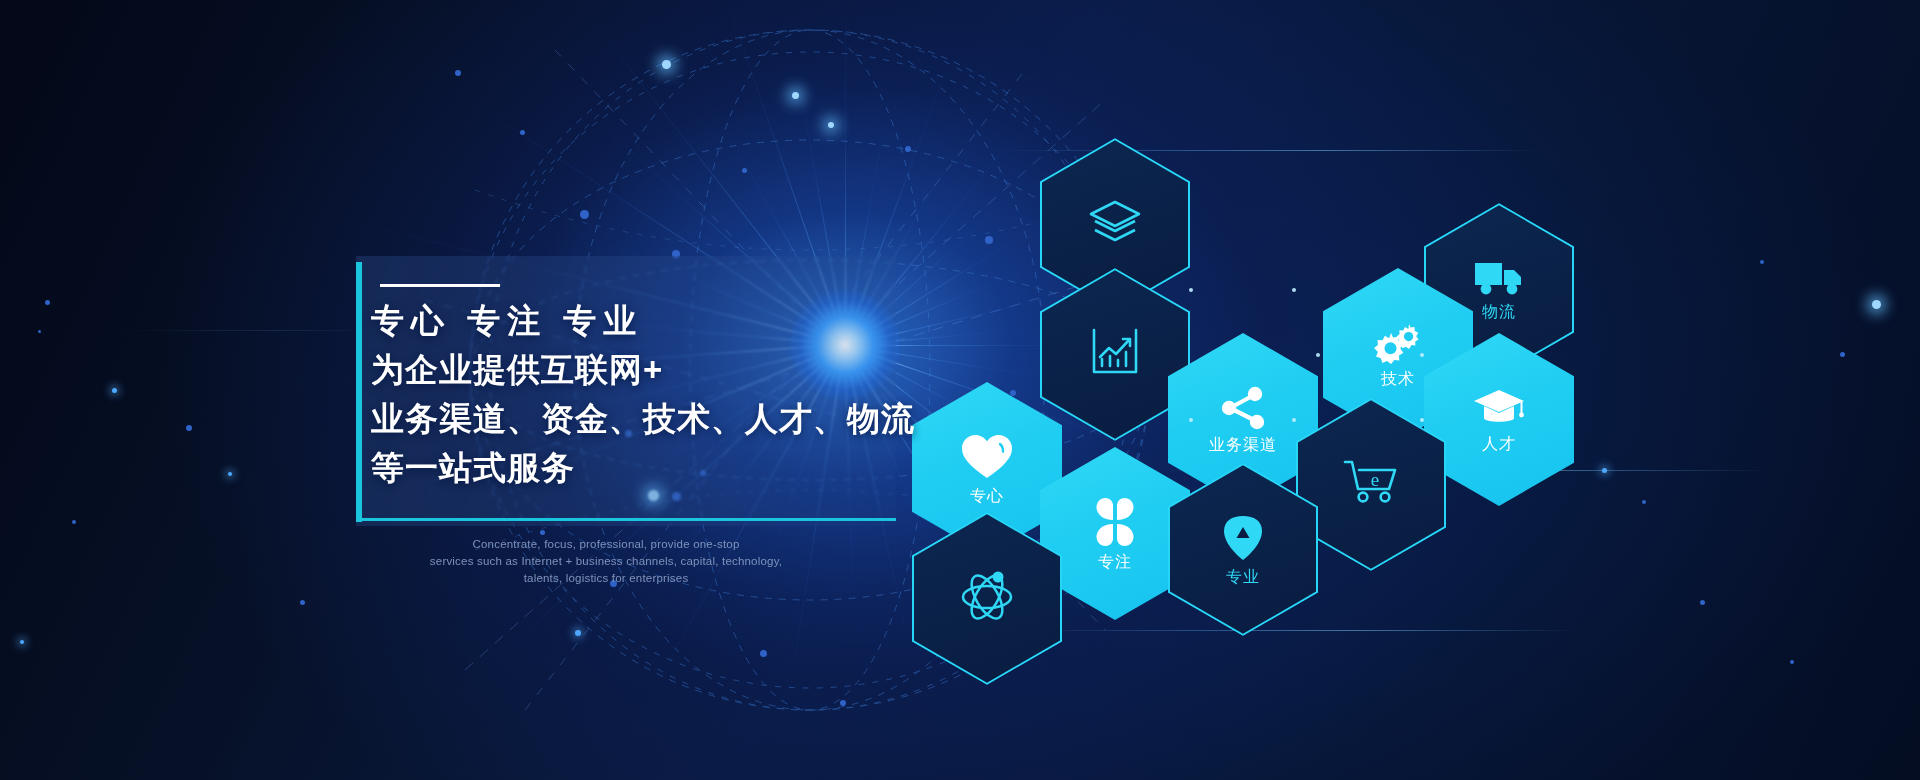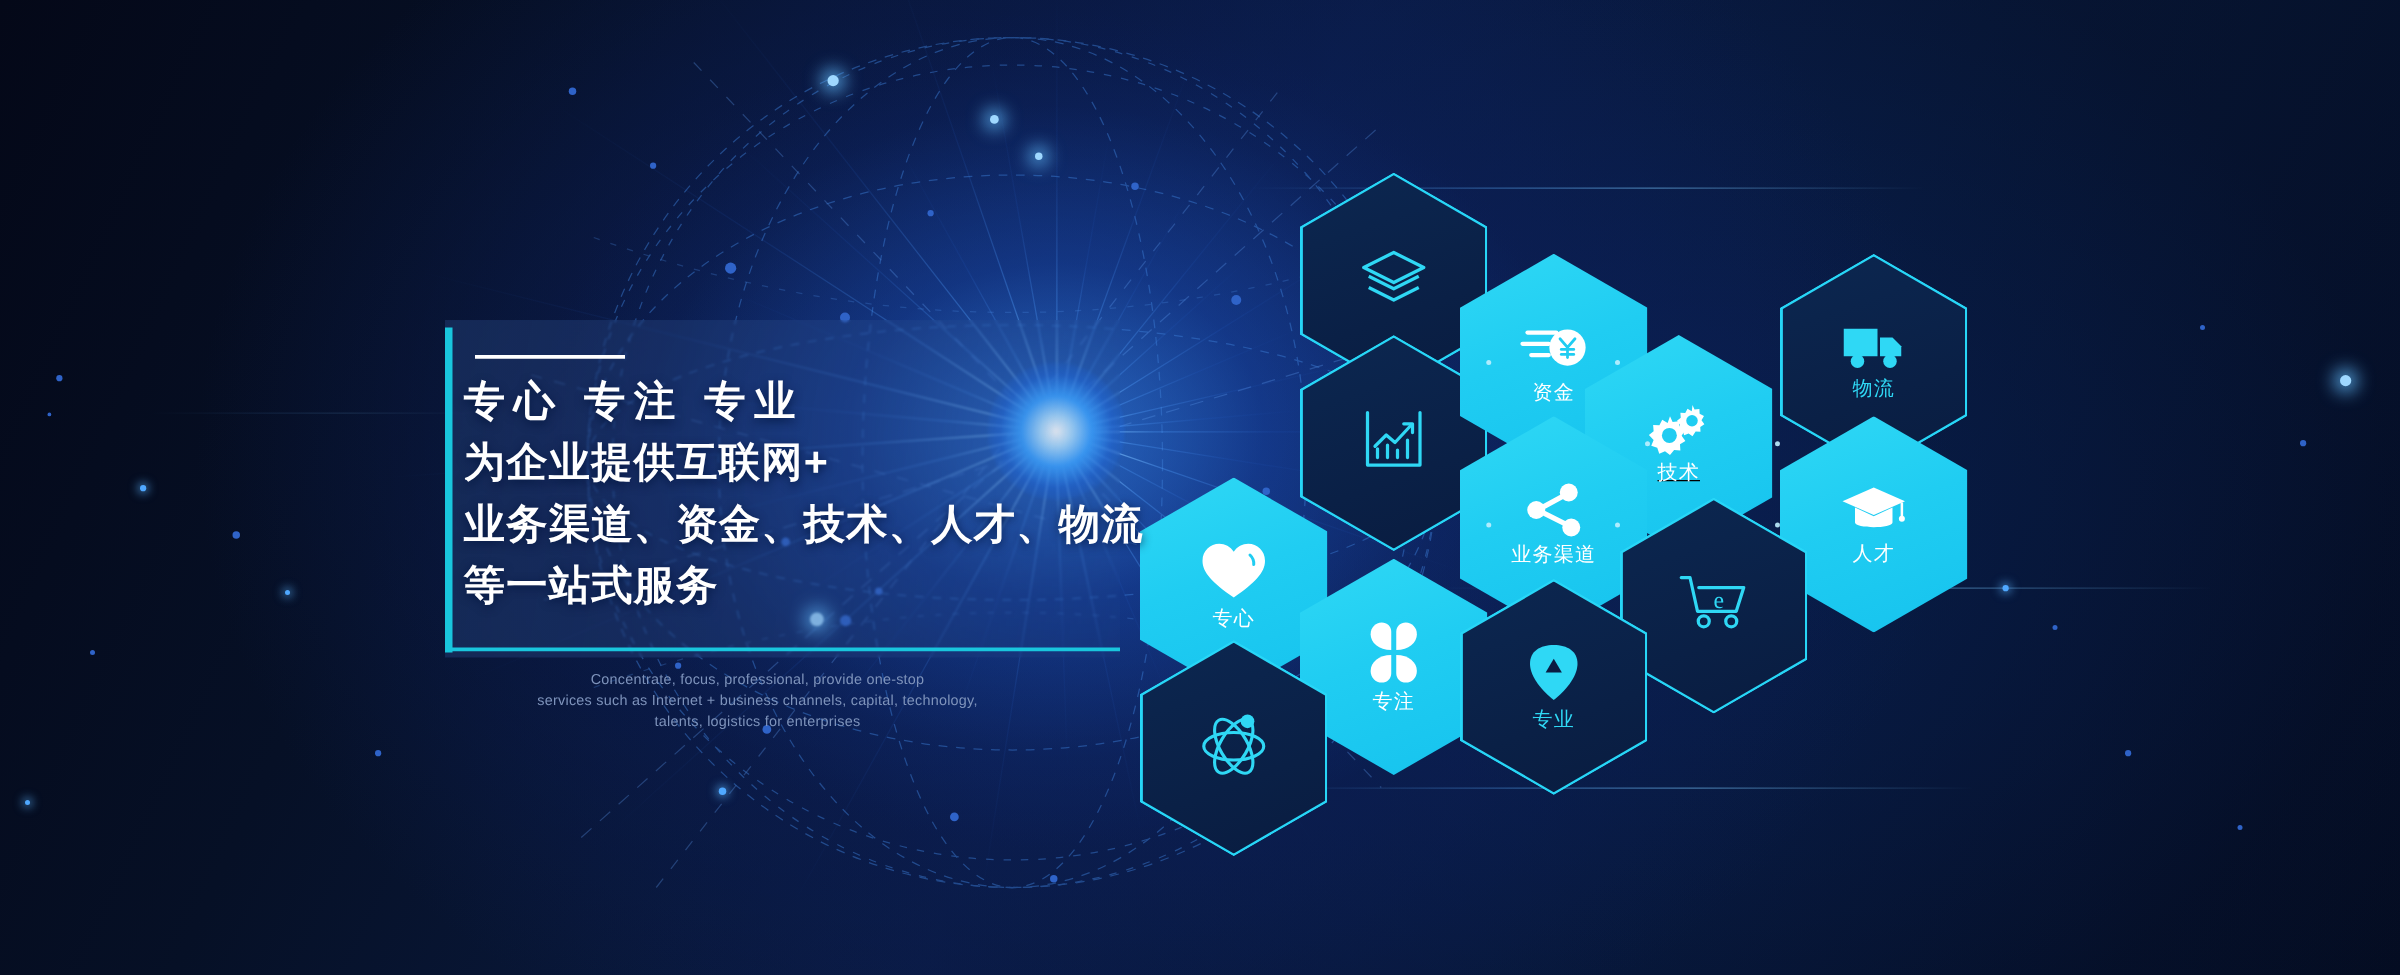--- a/index.html
+++ b/index.html
@@ -317,59 +317,38 @@
             <path d="M5 5 V47 H47 V5"></path>
             <path d="M11 32 L20 23 L27 29 L40 15"></path>
             <path d="M34 14 H41 V21"></path>
             <path d="M13 41 V34 M21 41 V31 M29 41 V35 M37 41 V27"></path>
           </svg>
         </span>
         <span class="hex-label"></span>
       </div>
     </div>
 
-    <div class="hex solid" style="left:1168px; top:203px;">
-      <div class="hex-content">
-        <span class="hex-icon">
-          <svg width="56" height="44" viewBox="0 0 56 44" fill="none">
-            <g stroke="#ffffff" stroke-width="3.4" stroke-linecap="round">
-              <path d="M7 10 H30"></path>
-              <path d="M3 19 H24"></path>
-              <path d="M10 28 H24"></path>
-            </g>
-            <circle cx="39" cy="22" r="14.5" fill="#ffffff"></circle>
-            <g stroke="#20cdf2" stroke-width="2.2" stroke-linecap="round">
-              <path d="M33 15 L39 22 L45 15"></path>
-              <path d="M34 23.5 H44"></path>
-              <path d="M34 27.5 H44"></path>
-              <path d="M39 22 V30"></path>
-            </g>
-          </svg>
-        </span>
-        <span class="hex-label">资金</span>
-      </div>
-    </div>
 
     <div class="hex outline" style="left:1424px; top:203px;">
       <div class="hex-border"></div>
       <div class="hex-inner"></div>
       <div class="hex-content">
         <span class="hex-icon">
           <svg width="52" height="38" viewBox="0 0 52 38" fill="#2fd8f5">
             <path d="M2 4 H29 V26 H2 Z"></path>
             <path d="M31 11 H41 L48 18 V26 H31 Z"></path>
             <circle cx="13" cy="30" r="5.4"></circle>
             <circle cx="39" cy="30" r="5.4"></circle>
           </svg>
         </span>
         <span class="hex-label">物流</span>
       </div>
     </div>
 
-    <div class="hex solid" style="left:1268px; top:268px;text-decoration:underline;">
+    <div class="hex solid" style="left:1323px; top:268px;">
       <div class="hex-content">
         <span class="hex-icon">
           <svg width="50" height="42" viewBox="0 0 50 42" fill="#ffffff">
             <path d="M36 2 l1.6 3.6 3.9-.5 .2 3.9 3.5 1.8-2 3.4 2.3 3.2-3.3 2.1 .2 3.9-3.9-.3L36 27l-3.1-2.3-3.6 1.5-1.2-3.7-3.7-1.2 1.5-3.6L23.6 14.5l3-2.4-.3-3.9 3.9.2 1.8-3.5 3.4 2z"></path>
             <circle cx="35.6" cy="14.6" r="4.6" fill="#20cdf2"></circle>
             <path d="M18 11 l2.1 4.6 5-.6 .3 5 4.5 2.3-2.6 4.3 3 4.1-4.3 2.7 .3 5-5-.4L18 42l-4-3-4.6 2-1.6-4.8L3 34.6l1.9-4.6L1.1 26l3.8-3.1-.4-5 5 .3 2.3-4.5 4.3 2.6z"></path>
             <circle cx="17.5" cy="26.3" r="6" fill="#20cdf2"></circle>
           </svg>
         </span>
         <span class="hex-label">技术</span>

